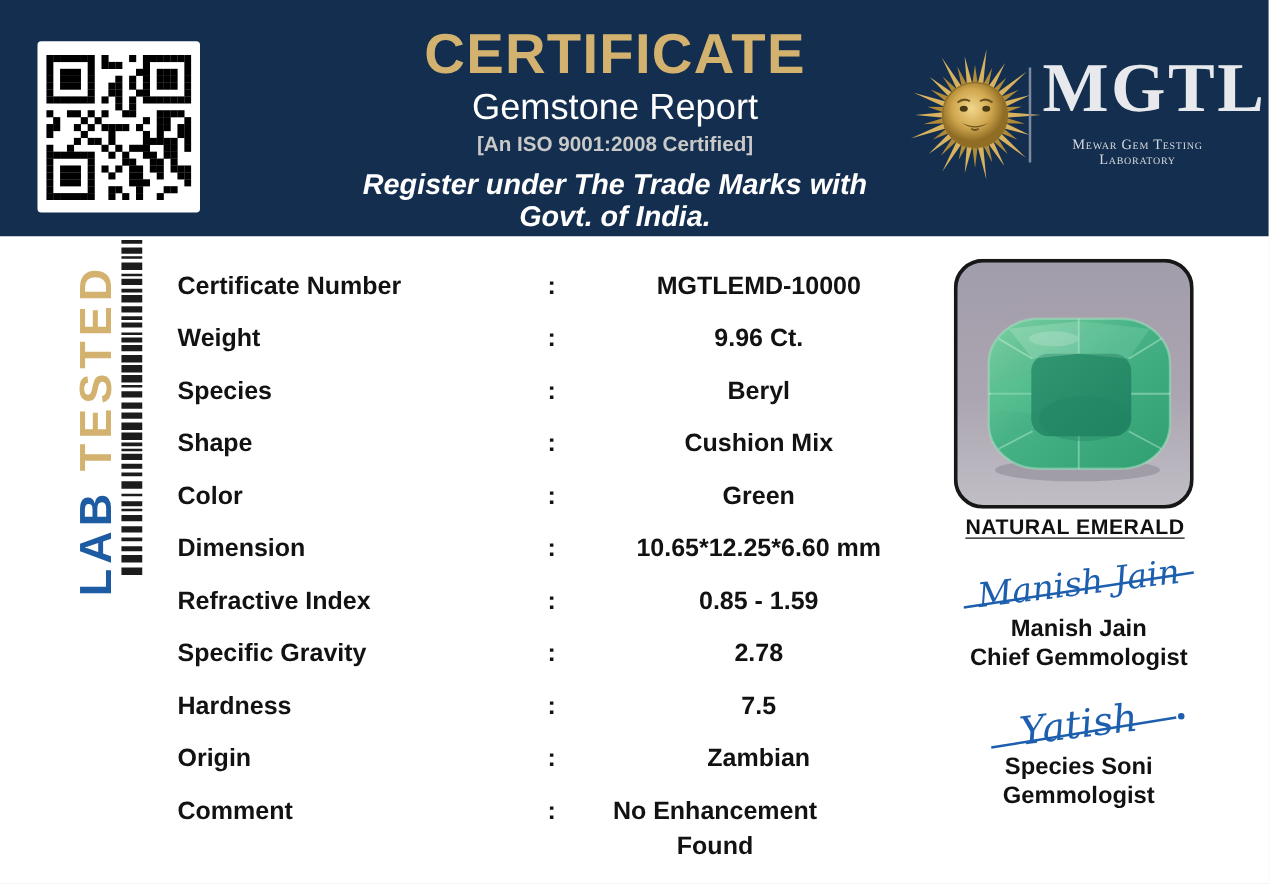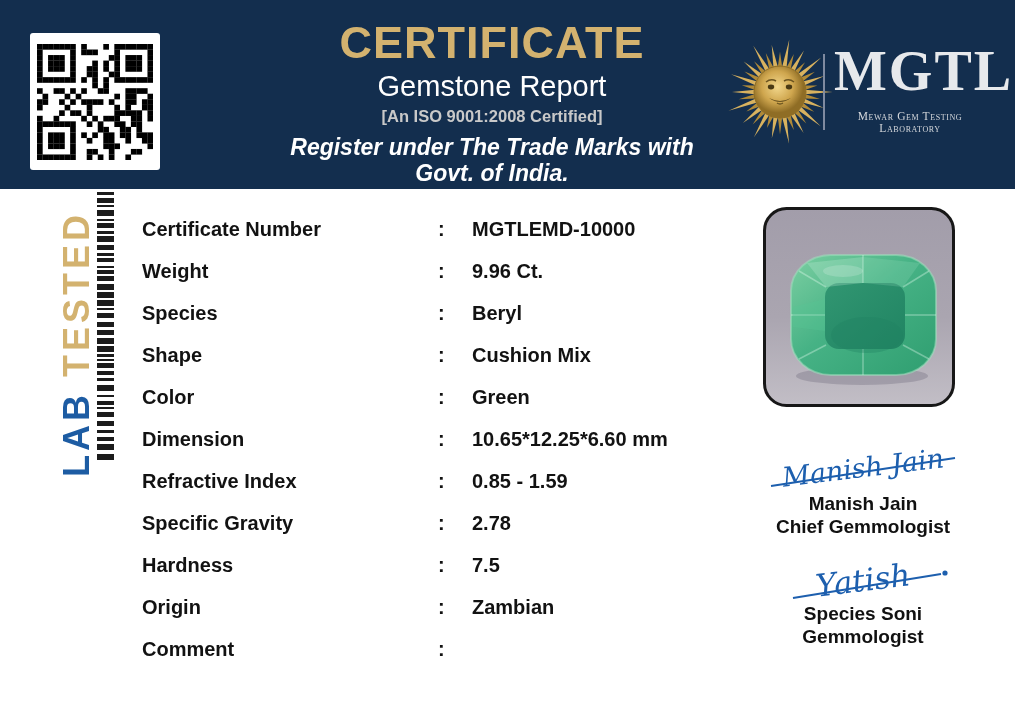--- a/index.html
+++ b/index.html
@@ -28,21 +28,21 @@
   .lab-tested{position:absolute;left:56px;top:477px;transform:rotate(-90deg);transform-origin:0 0;
               white-space:nowrap;font-size:36px;font-weight:800;letter-spacing:4px;}
   .lab-tested .w1{color:var(--c-lab_blue,#1d5ca3);}
   .lab-tested .w2{color:var(--c-gold,#d3b26f);}
   .barcode{position:absolute;left:97px;top:192px;}
   
   .fields{position:absolute;left:142px;top:215px;width:600px;color:var(--c-text_dark,#121212);}
   .frow{display:flex;align-items:flex-start;margin-bottom:14px;font-size:20px;line-height:28px;font-weight:bold;}
   .flabel{width:296px;}
   .fcolon{width:34px;}
-  .fvalue{flex:1;}
+  .fvalue{flex:1;text-align:center;}
   .row-comment .fvalue{max-width:200px;}
   
   .gem-card{position:absolute;left:763px;top:207px;width:192px;height:200px;}
   .gem-caption{position:absolute;left:755px;top:412px;width:210px;text-align:center;
                font-size:17px;font-weight:bold;letter-spacing:0.4px;color:#111;
                text-decoration:underline;text-underline-offset:3px;}
   .sig{position:absolute;width:220px;text-align:center;color:#111;}
   .sig1{left:753px;top:446px;}
   .sig2{left:753px;top:556px;}
   .script-wrap{position:relative;height:46px;}
@@ -440,20 +440,21 @@
         <span class="fvalue">7.5</span>
       </div>
     <div class="frow">
         <span class="flabel">Origin</span>
         <span class="fcolon">:</span>
         <span class="fvalue">Zambian</span>
       </div>
     <div class="frow row-comment">
         <span class="flabel">Comment</span>
         <span class="fcolon">:</span>
+        <span class="fvalue">No Enhancement Found</span>
       </div>
   </div>
 
   <svg class="gem-card" viewBox="0 0 192 200">
     <defs>
       <linearGradient id="cardBg" x1="0" y1="0" x2="0" y2="1">
         <stop offset="0%" stop-color="#a29daa"></stop>
         <stop offset="55%" stop-color="#aaa5b0"></stop>
         <stop offset="100%" stop-color="#c2bec6"></stop>
       </linearGradient>
@@ -481,20 +482,21 @@
         <line x1="173" y1="108" x2="142" y2="108"></line>
       <line x1="100" y1="48" x2="100" y2="76"></line>
         <line x1="100" y1="168" x2="100" y2="142"></line>
     </g>
     <polygon points="44,56 100,50 100,76 63,80" fill="#c2eed6" opacity="0.28"></polygon>
     <polygon points="157,56 100,50 100,76 140,80" fill="#a7e4c6" opacity="0.20"></polygon>
     <polygon points="30,100 62,92 62,124 30,120" fill="#57c795" opacity="0.30"></polygon>
     <ellipse cx="104" cy="128" rx="36" ry="18" fill="#1f8261" opacity="0.35"></ellipse>
     <ellipse cx="80" cy="64" rx="20" ry="6" fill="#ffffff" opacity="0.18"></ellipse>
   </svg>
+  <div class="gem-caption">NATURAL EMERALD</div>
 
   <div class="sig sig1">
     <div class="script-wrap">
       <svg class="swoosh" width="200" height="46" viewBox="0 0 200 46">
         <path d="M8 40 L192 12" stroke="var(--c-signature_blue,#1d5fae)" stroke-width="2" fill="none"></path>
       </svg>
       <span class="sig-script">Manish Jain</span>
     </div>
     <div class="sig-name">Manish Jain</div>
     <div class="sig-title">Chief Gemmologist</div>

